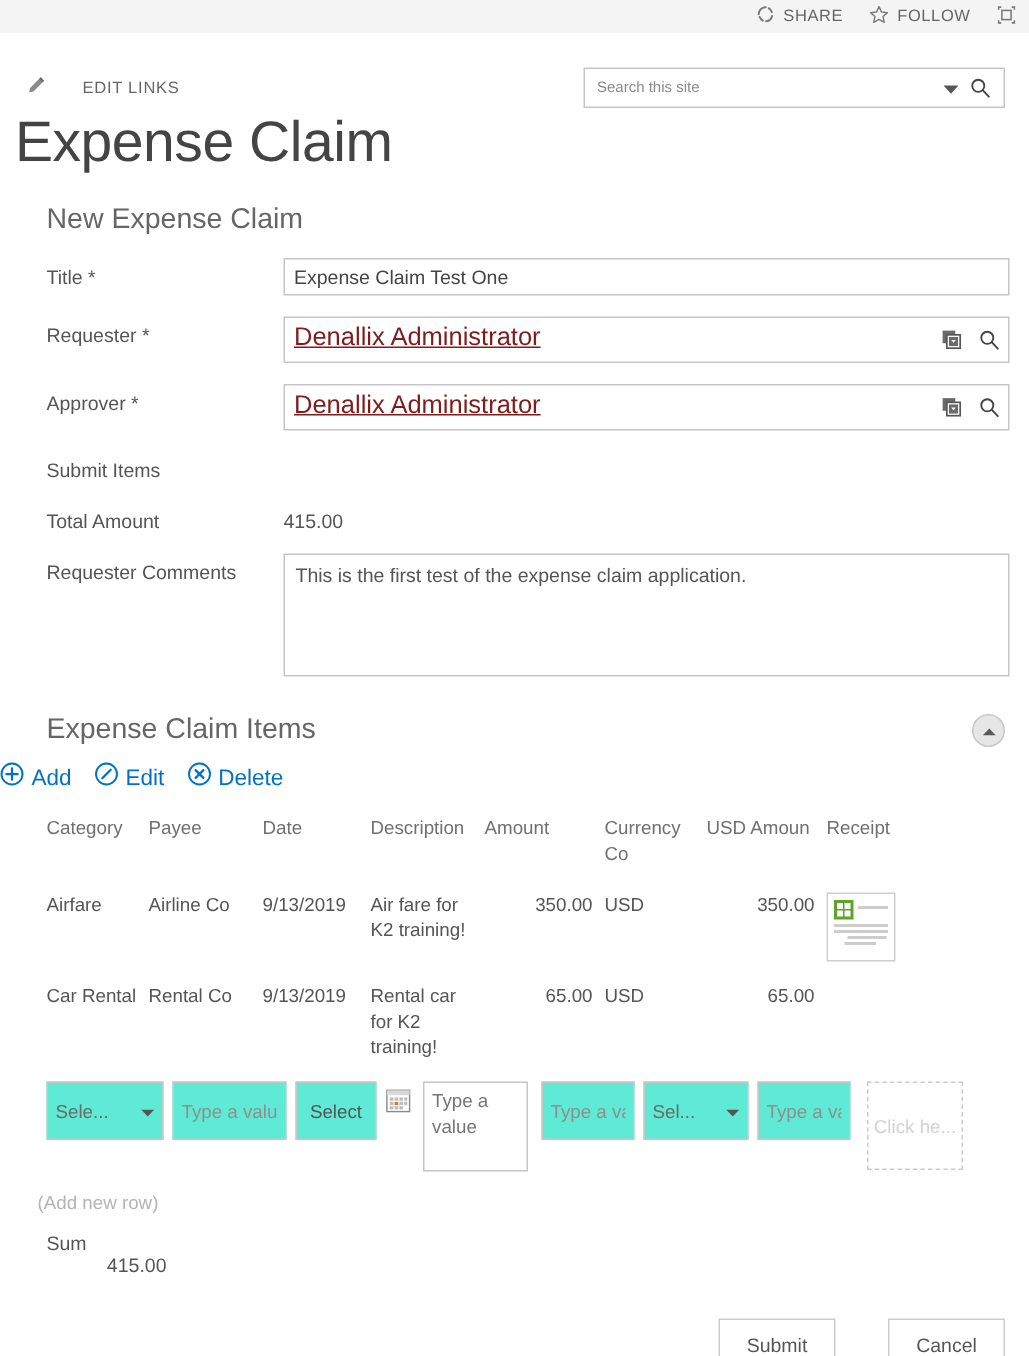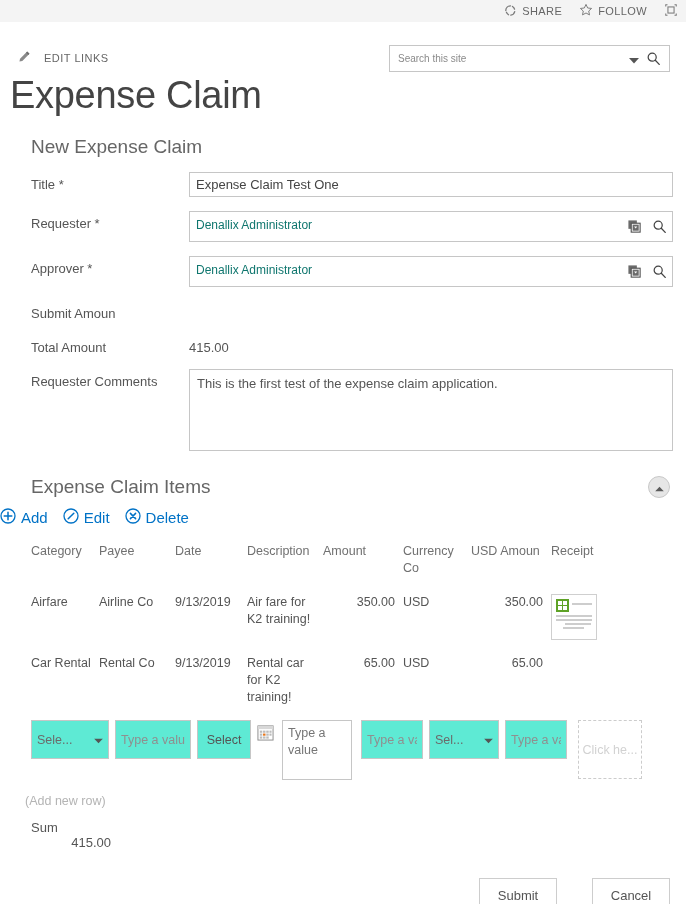--- a/index.html
+++ b/index.html
@@ -36,21 +36,21 @@
   .suitebar-item .lbl { color: #666; }
 
   
   .topstrip {
     position: relative;
     height: 48px;
   }
   .editlinks {
     position: absolute;
     left: 17px; top: 50px;
-    display: flex; align-items: center; gap: 13px;
+    display: flex; align-items: center; gap: 24px;
     font-size: 11px; color: #666666;
     letter-spacing: .5px;
   }
   .searchbox {
     position: absolute;
     left: 389px; top: 45px;
     width: 281px; height: 27px;
     border: 1px solid #c6c6c6;
     background: #fff;
     box-sizing: border-box;
@@ -118,22 +118,23 @@
     width: 100%;
     border: 1px solid #c6c6c6;
     box-sizing: border-box;
     height: 31px;
     display: flex;
     align-items: center;
     background: #fff;
   }
   .ppicker .pname {
     flex: 1;
-    font-size: 12px;
-    color: #0f766e;
+    font-size: 17px;
+    color: #7f1d1d;
+    text-decoration: underline;
     padding-left: 6px;
     margin-top: -3px;
   }
   .ppicker .picon { padding: 0 5px; display: flex; align-items: center; }
   .readonly { font-size: 13px; color: #555; padding-top: 5px; }
   .cmt {
     width: 100%;
     height: 82px;
     border: 1px solid #c6c6c6;
     box-sizing: border-box;
@@ -352,21 +353,21 @@
           <svg width="15" height="15" viewBox="0 0 16 16">
             <circle cx="6.6" cy="6.6" r="4.3" fill="none" stroke="#444" stroke-width="1.3"></circle>
             <path d="M9.9 9.9l4.2 4.4" stroke="#444" stroke-width="1.4" stroke-linecap="round"></path>
           </svg>
         </span>
       </div>
     </div>
   </div>
 
   <div class="frow">
-    <div class="flabel">Submit Amoun</div>
+    <div class="flabel">Submit Items</div>
   </div>
 
   <div class="frow">
     <div class="flabel">Total Amount</div>
     <div class="fctl">
       <div class="readonly">415.00</div>
     </div>
   </div>
 
   <div class="frow">

